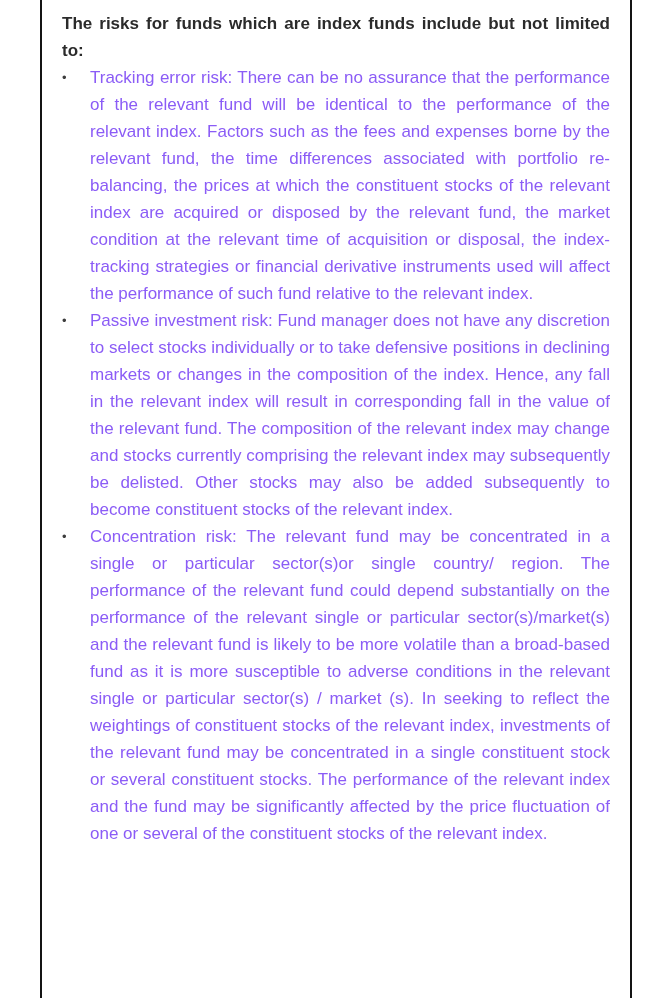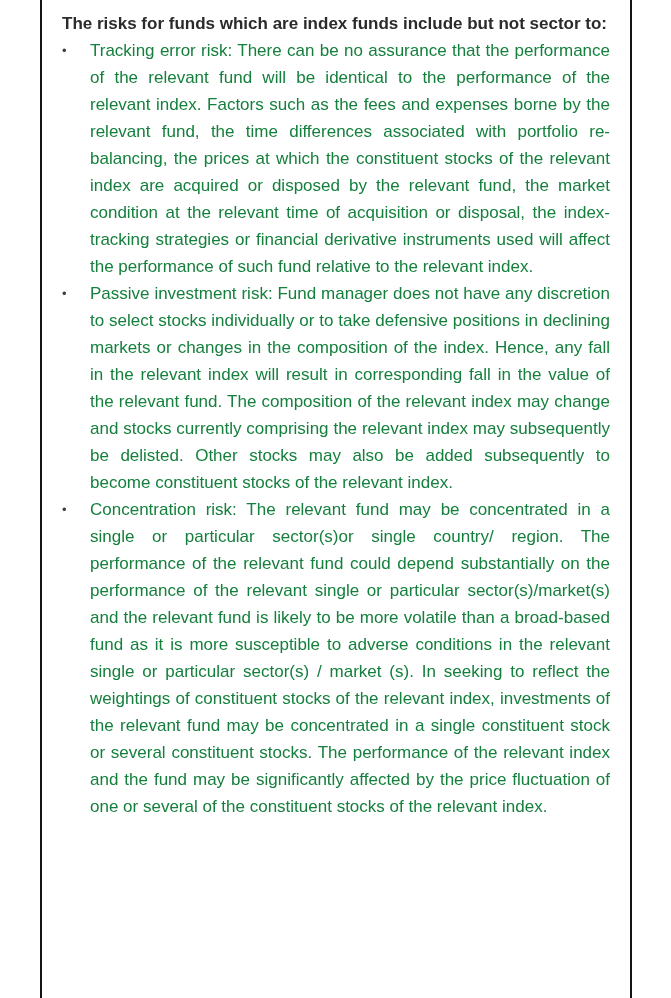--- a/index.html
+++ b/index.html
@@ -55,34 +55,34 @@
   .marker {
     flex: 0 0 28px;
     width: 28px;
     font-size: 13px;
     color: #3d3d3d;
   }
   .btext {
     flex: 1;
     text-align: justify;
     text-justify: inter-word;
-    color: #15803d;
+    color: #8b5cf6;
   }
 </style>
 </head>
 <body>
 
 <div class="page">
 
   <div class="rule rule-left"></div>
   <div class="rule rule-right"></div>
 
   <div class="content">
 
-    <p class="heading">The risks for funds which are index funds include but not sector to:</p>
+    <p class="heading">The risks for funds which are index funds include but not limited to:</p>
 
     <div class="bullet-list">
 
       <div class="bullet">
         <span class="marker">•</span>
         <span class="btext">Tracking error risk: There can be no assurance that the performance of the relevant fund will be identical to the performance of the relevant index. Factors such as the fees and expenses borne by the relevant fund, the time differences associated with portfolio re-balancing, the prices at which the constituent stocks of the relevant index are acquired or disposed by the relevant fund, the market condition at the relevant time of acquisition or disposal, the index-tracking strategies or financial derivative instruments used will affect the performance of such fund relative to the relevant index.</span>
       </div>
 
       <div class="bullet">
         <span class="marker">•</span>

